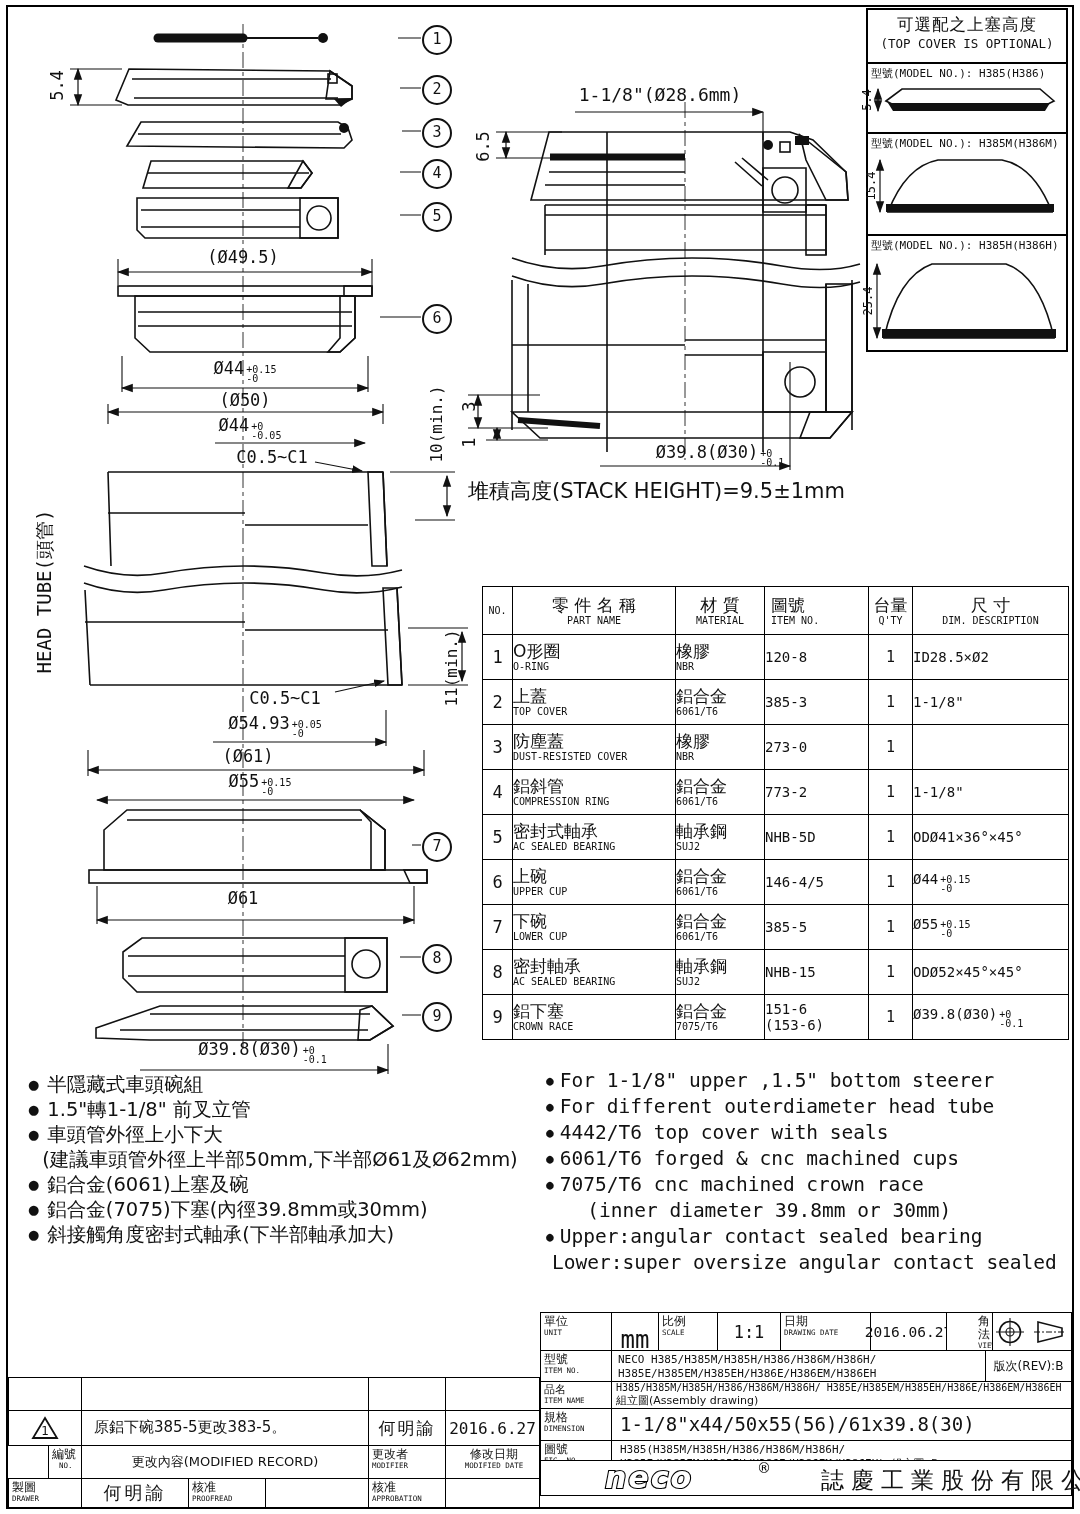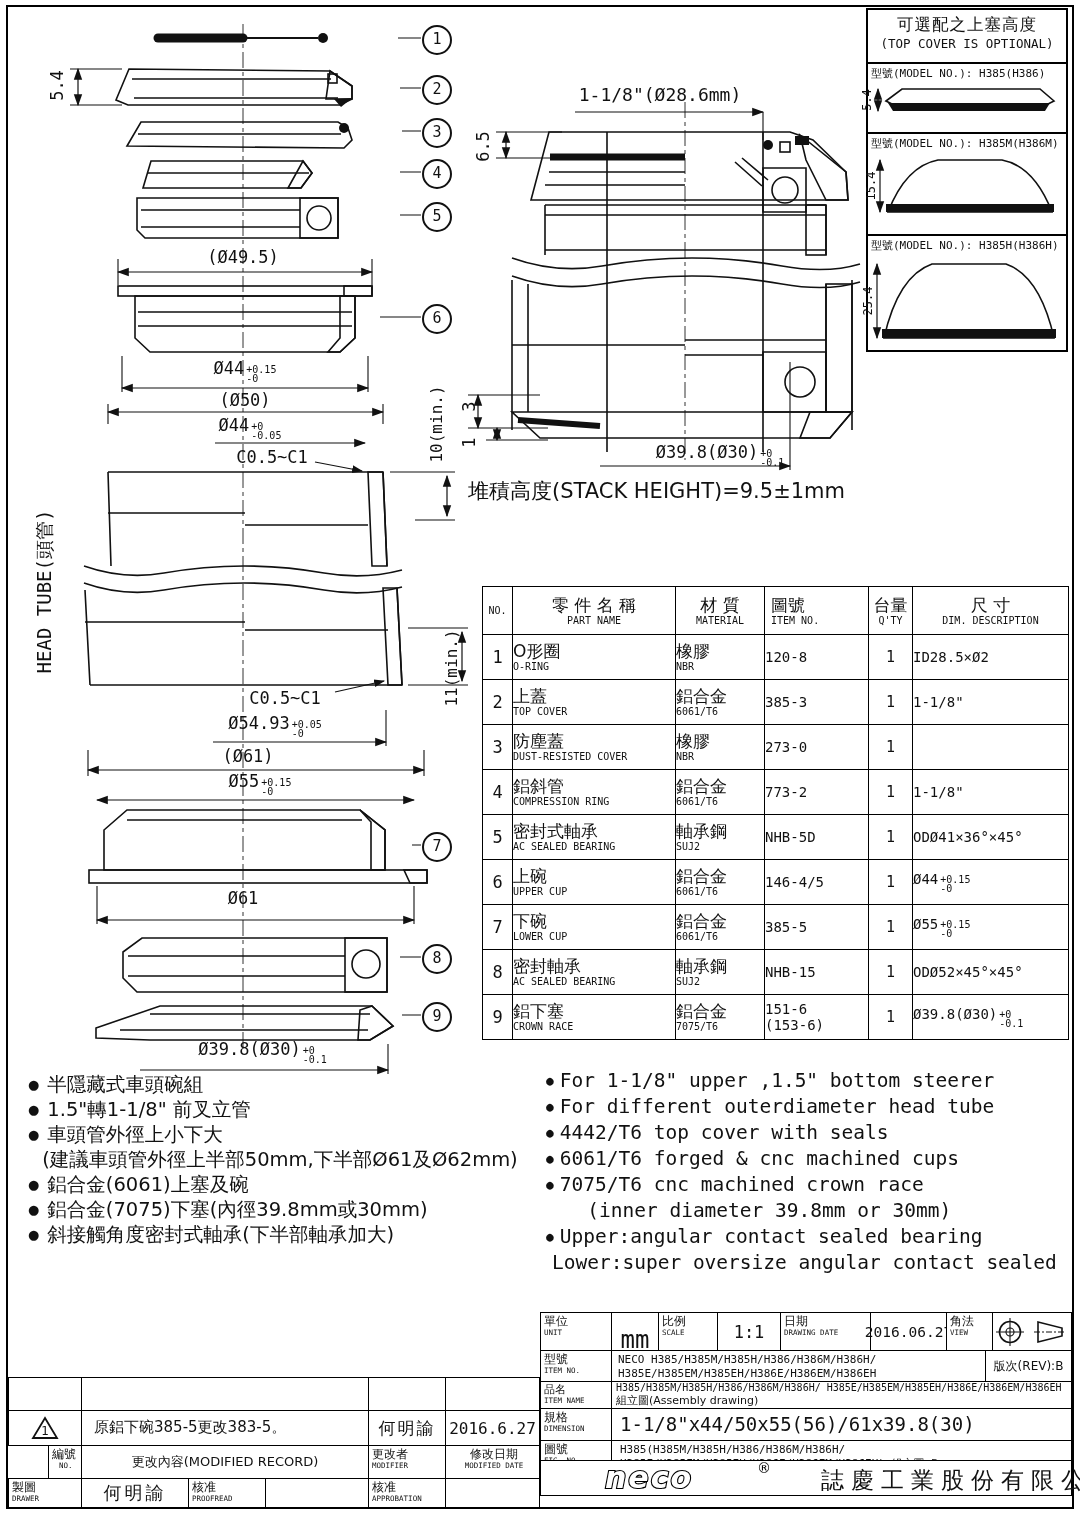--- a/index.html
+++ b/index.html
@@ -557,21 +557,21 @@
     <div class="tcell" style="left:118px;top:0;width:60px;height:39px;">
         <div class="lbl-zh">比例</div>
         <div class="lbl-en">SCALE</div>
       </div>
     <div class="tcell vcenter smono" style="left:177px;top:0;width:64px;height:39px;font-size:17px;">1:1</div>
     <div class="tcell" style="left:240px;top:0;width:91px;height:39px;">
         <div class="lbl-zh">日期</div>
         <div class="lbl-en">DRAWING DATE</div>
       </div>
     <div class="tcell vcenter smono" style="left:330px;top:0;width:77px;height:39px;font-size:14.5px;">2016.06.27</div>
-    <div class="tcell" style="left:406px;top:0;width:47px;height:39px;">
+    <div class="tcell" style="left:406px;top:0;width:47px;height:39px;padding-left:28px;">
         <div class="lbl-zh">角法</div>
         <div class="lbl-en">VIEW</div>
       </div>
     <div class="tcell vcenter" style="left:452px;top:0;width:80px;height:39px;">
       <svg width="76" height="36" viewBox="0 0 76 36" style="position:static">
         <circle cx="16" cy="18" r="10.5" class="ln"></circle>
           <circle cx="16" cy="18" r="4" class="xln"></circle>
         <path class="xln" d="M2,18 H30 M16,4 V32"></path>
         <path class="ln" d="M44,8 L68,14 L68,22 L44,28 Z"></path>
         <path class="xln" stroke-dasharray="6 2 2 2" d="M40,18 H72"></path>

